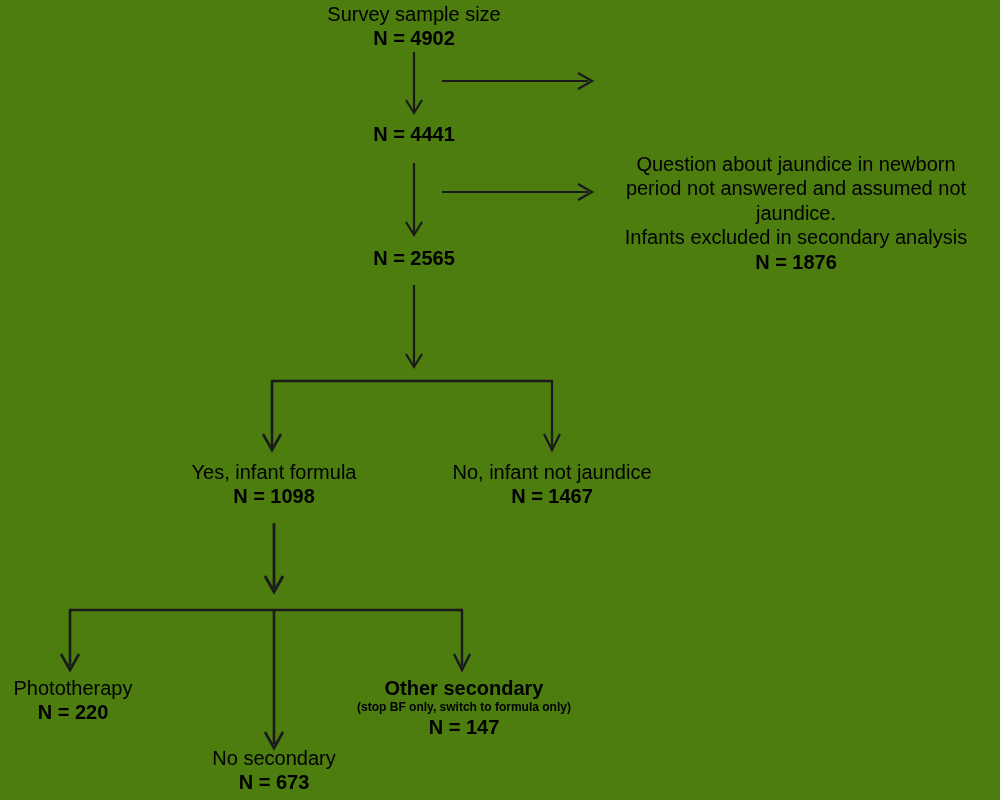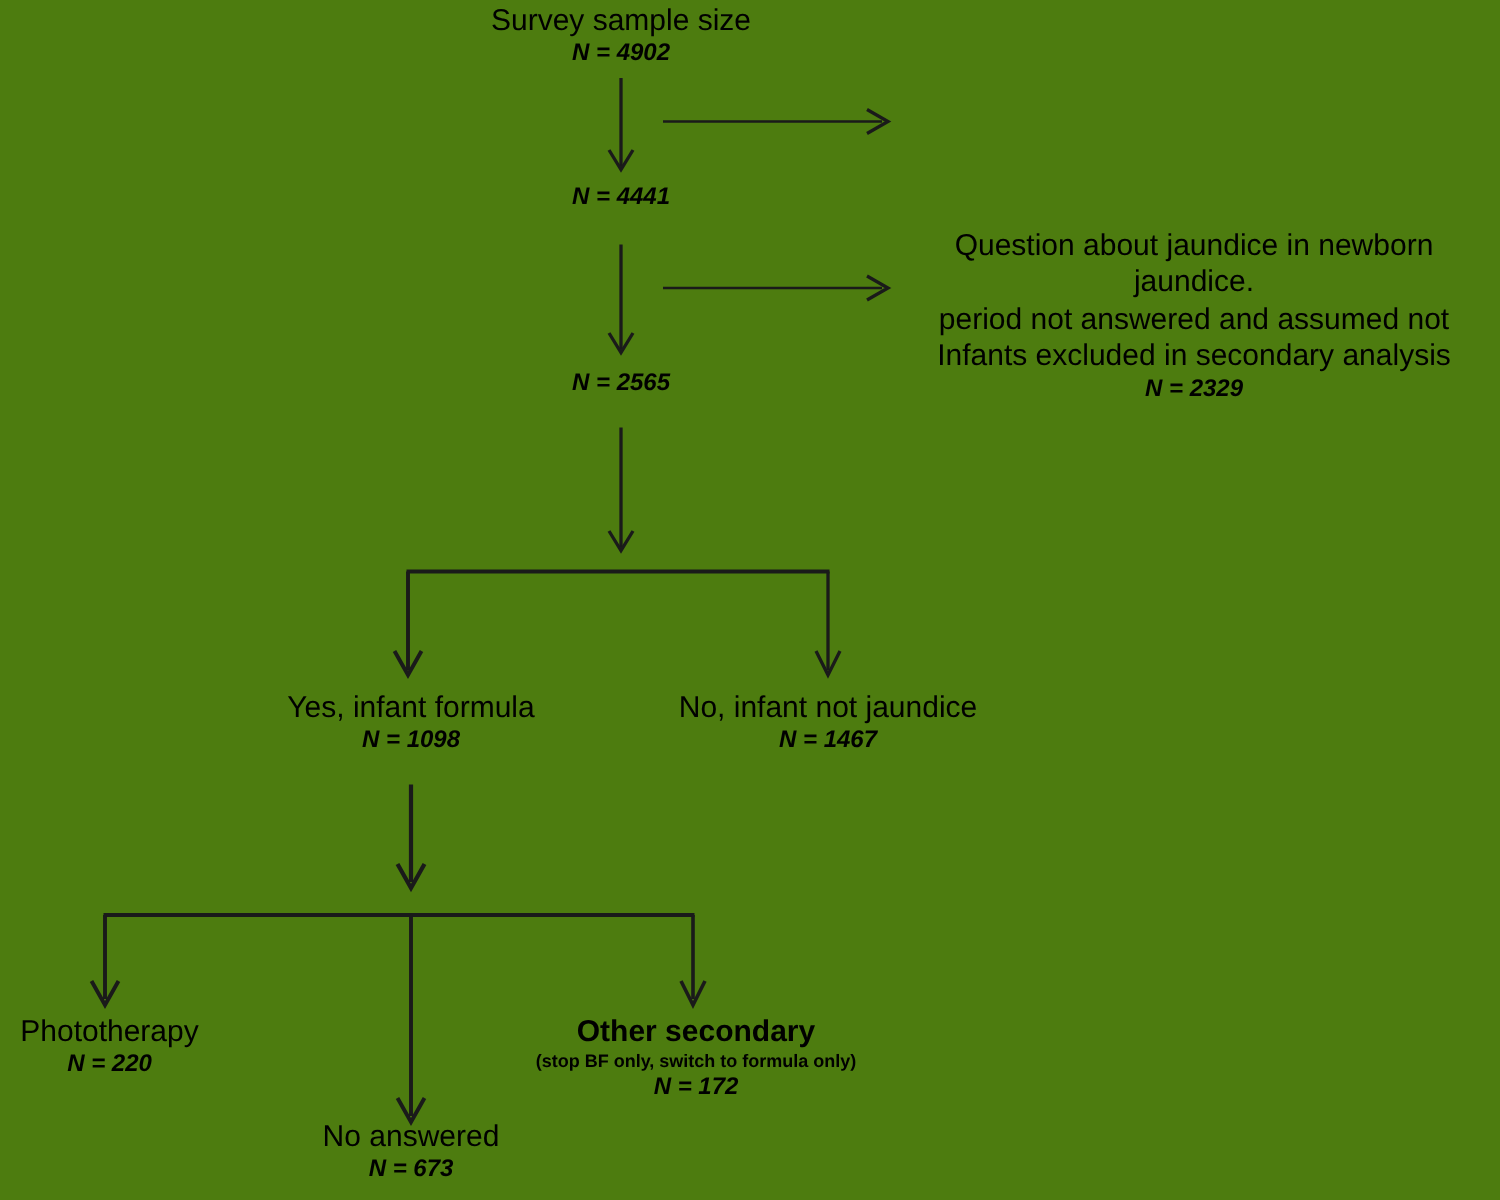--- a/index.html
+++ b/index.html
@@ -30,24 +30,23 @@
     position: absolute;
     text-align: center;
     line-height: 1.22;
   }
   .node .title {
     font-size: 20px;
     font-weight: 400;
     white-space: nowrap;
   }
   .node .count {
-    font-size: 16px;
+    font-size: 20px;
     font-weight: bold;
     white-space: nowrap;
-    font-style: italic;
   }
   .node .sub {
     font-size: 12px;
     font-weight: bold;
     white-space: nowrap;
   }
 
   
   #node-root        { left: 264px; top: 2px;   width: 300px; }
   #node-bf          { left: 314px; top: 122px; width: 200px; text-align: center; }
@@ -126,45 +125,45 @@
     <div class="count">N = 4441</div>
   </div>
 
   <div class="node" id="node-jaundice-q">
     <div class="count">N = 2565</div>
   </div>
 
 
   <div class="node" id="excl-jaundice">
     <div class="title">Question about jaundice in newborn</div>
+    <div class="title">period not answered and assumed not</div>
     <div class="title">jaundice.</div>
-    <div class="title">period not answered and assumed not</div>
     <div class="title">Infants excluded in secondary analysis</div>
-    <div class="count">N = 2329</div>
+    <div class="count">N = 1876</div>
   </div>
 
   <div class="node" id="node-yes">
     <div class="title">Yes, infant formula</div>
     <div class="count">N = 1098</div>
   </div>
 
   <div class="node" id="node-no">
     <div class="title">No, infant not jaundice</div>
     <div class="count">N = 1467</div>
   </div>
 
   <div class="node" id="node-photo">
     <div class="title">Phototherapy</div>
     <div class="count">N = 220</div>
   </div>
 
   <div class="node" id="node-notreat">
-    <div class="title">No answered</div>
+    <div class="title">No secondary</div>
     <div class="count">N = 673</div>
   </div>
 
   <div class="node" id="node-other">
     <div class="title" style="font-weight:bold">Other secondary</div>
     <div class="sub">(stop BF only, switch to formula only)</div>
-    <div class="count">N = 172</div>
+    <div class="count">N = 147</div>
   </div>
 
 </div>
 
 </body></html>

